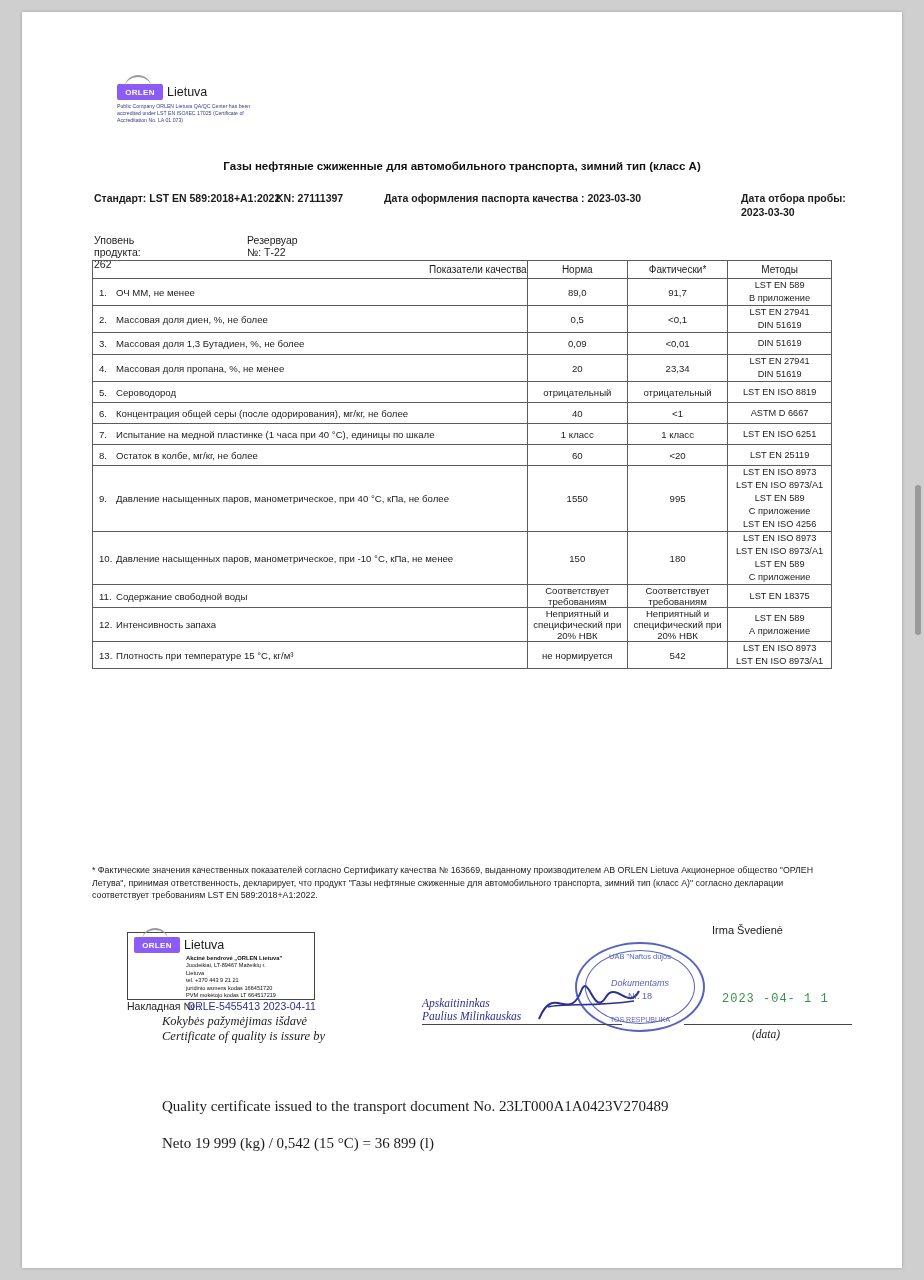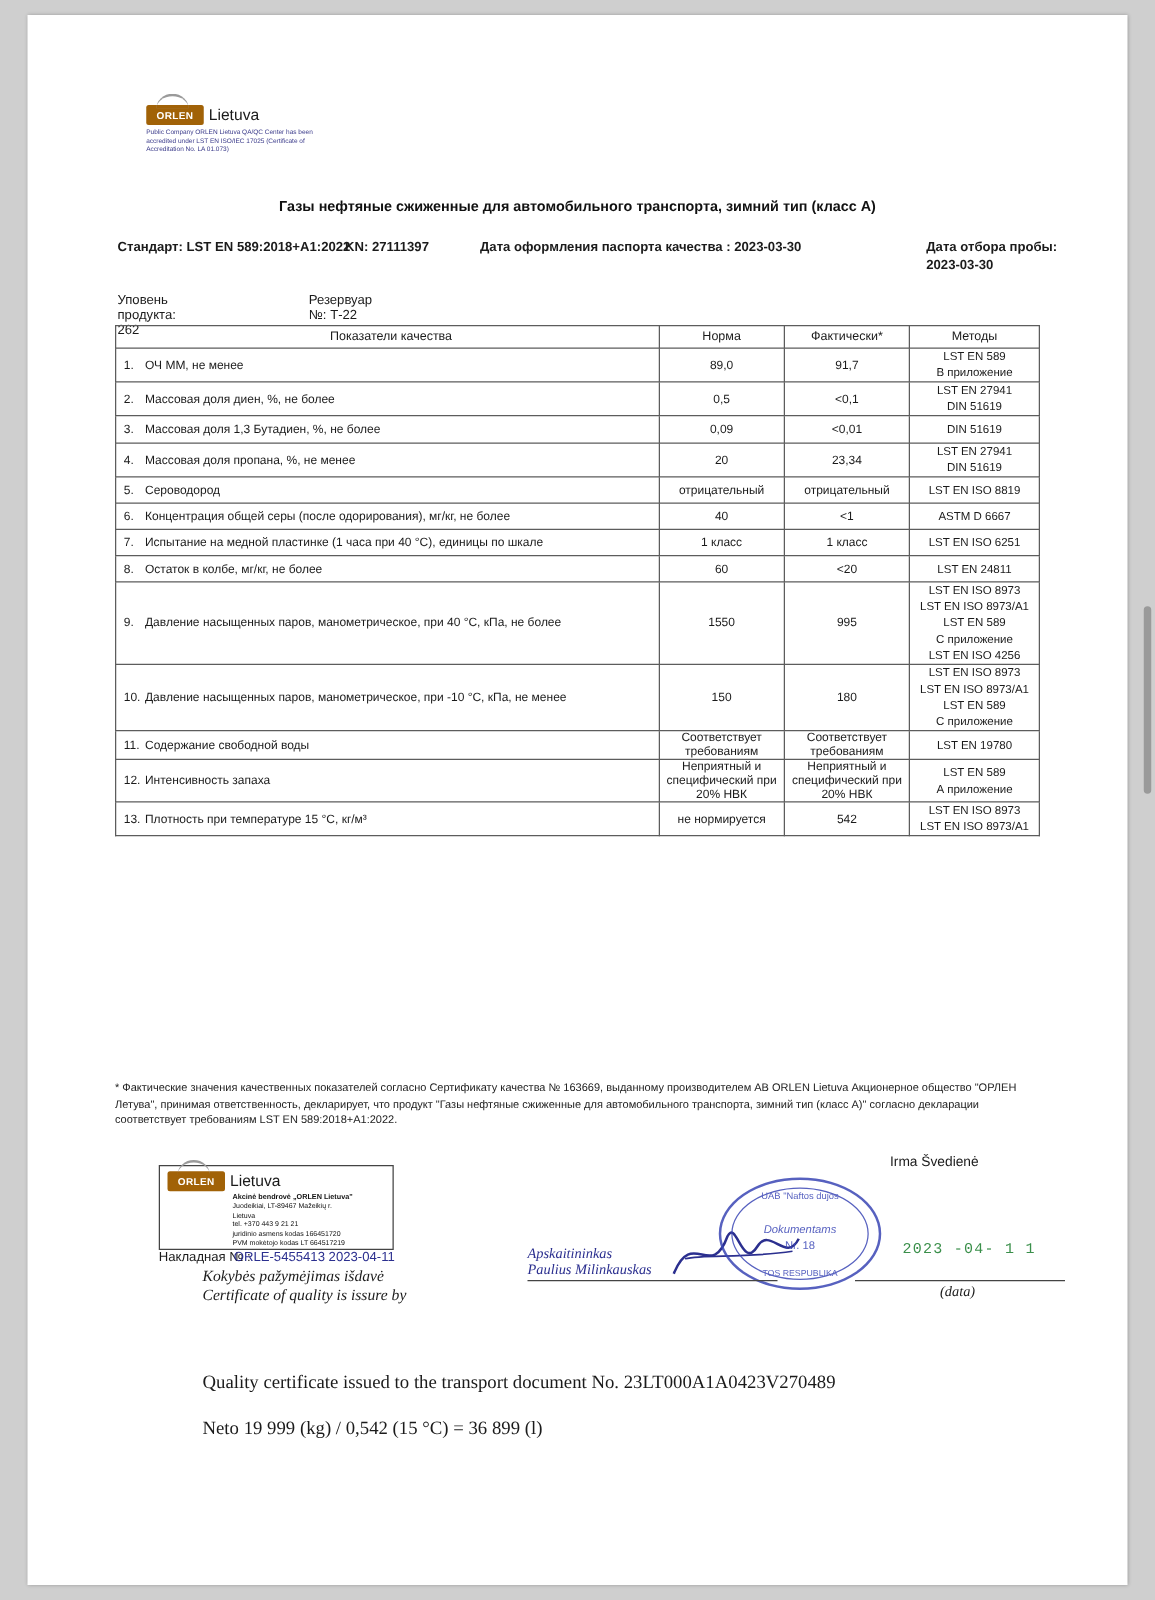--- a/index.html
+++ b/index.html
@@ -57,21 +57,21 @@
     width: 150px;
   }
   .logo-row {
     display: flex;
     align-items: center;
     gap: 4px;
   }
   .logo-mark {
     width: 46px;
     height: 16px;
-    background: #a16207;
+    background: #8b5cf6;
     border-radius: 2px;
     color: #fff;
     font-size: 8px;
     letter-spacing: .3px;
     display: flex;
     align-items: center;
     justify-content: center;
     font-weight: bold;
   }
   .logo-word {
@@ -140,21 +140,21 @@
   table.qtable td {
     border: 1px solid #5c5c5c;
     padding: 0;
     vertical-align: middle;
   }
   table.qtable thead th {
     height: 17px;
     font-weight: normal;
     font-size: 10px;
   }
-  .c-name { width: 436px; text-align: center; padding-left: 6px !important; }
+  .c-name { width: 436px; text-align: right; padding-left: 6px !important; }
   .c-norm { width: 100px; text-align: center; }
   .c-fact { width: 100px; text-align: center; }
   .c-meth { width: 104px; text-align: center; }
   td.name {
     text-align: left;
     padding-left: 6px !important;
   }
   td.name .num {
     display: inline-block;
     width: 17px;
@@ -424,21 +424,21 @@
               <td class="ctr">1 класс</td>
               <td class="ctr mini">
                 <div class="m-line">LST EN ISO 6251</div>
               </td>
             </tr>
             <tr>
               <td class="name" style="height: 20px;"><span class="num">8.</span><span>Остаток в колбе, мг/кг, не более</span></td>
               <td class="ctr">60</td>
               <td class="ctr">&lt;20</td>
               <td class="ctr mini">
-                <div class="m-line">LST EN 24811</div>
+                <div class="m-line">LST EN 25119</div>
               </td>
             </tr>
             <tr>
               <td class="name" style="height: 21px;"><span class="num">9.</span><span>Давление насыщенных паров, манометрическое, при 40 °С, кПа, не более</span></td>
               <td class="ctr">1550</td>
               <td class="ctr">995</td>
               <td class="ctr mini">
                 <div class="m-line">LST EN ISO 8973</div>
                 <div class="m-line">LST EN ISO 8973/A1</div>
                 <div class="m-line">LST EN 589</div>
@@ -455,21 +455,21 @@
                 <div class="m-line">LST EN ISO 8973/A1</div>
                 <div class="m-line">LST EN 589</div>
                 <div class="m-line">С приложение</div>
               </td>
             </tr>
             <tr>
               <td class="name" style="height: 21px;"><span class="num">11.</span><span>Содержание свободной воды</span></td>
               <td class="ctr">Соответствует требованиям</td>
               <td class="ctr">Соответствует требованиям</td>
               <td class="ctr mini">
-                <div class="m-line">LST EN 19780</div>
+                <div class="m-line">LST EN 18375</div>
               </td>
             </tr>
             <tr>
               <td class="name" style="height: 21px;"><span class="num">12.</span><span>Интенсивность запаха</span></td>
               <td class="ctr">Неприятный и специфический при 20% НВК</td>
               <td class="ctr">Неприятный и специфический при 20% НВК</td>
               <td class="ctr mini">
                 <div class="m-line">LST EN 589</div>
                 <div class="m-line">А приложение</div>
               </td>

